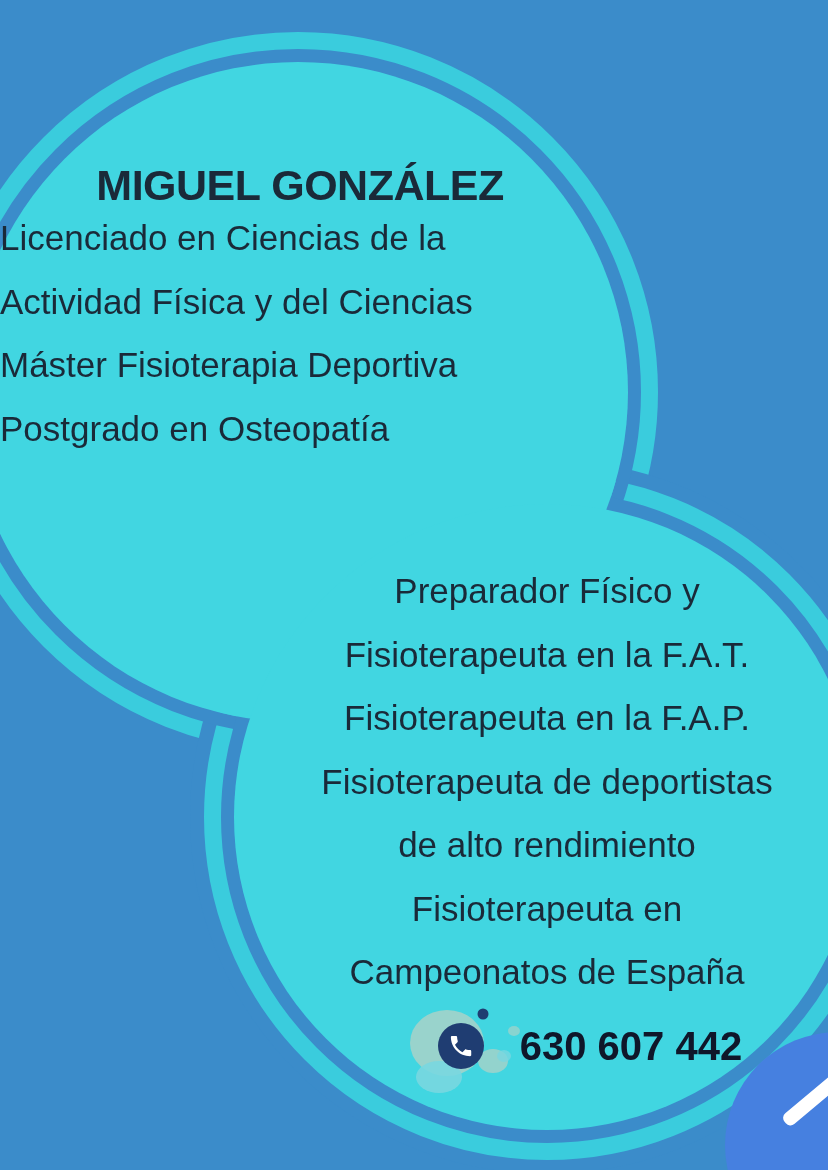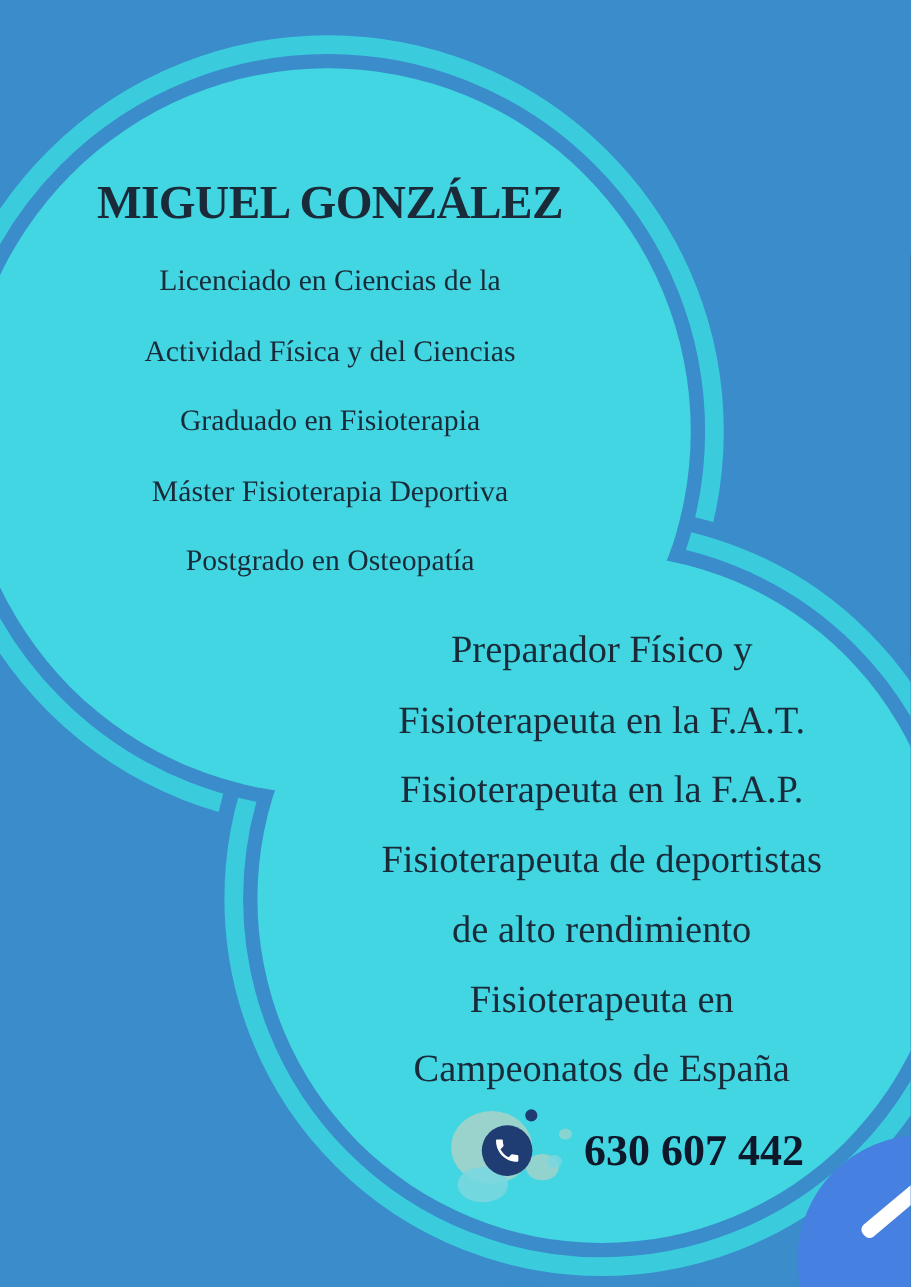--- a/index.html
+++ b/index.html
@@ -8,29 +8,29 @@
     width: 828px;
     height: 1170px;
     overflow: hidden;
     background: #3b8cca;
     font-family: "Liberation Sans", sans-serif;
   }
   .stage svg.bg {
     position: absolute;
     left: 0; top: 0;
   }
-  .txt { position: absolute; color: #1a2a39; font-family: Liberation Serif, serif; }
+  .txt { position: absolute; color: #1a2a39; }
   .person-name {
     left: 0; top: 159px; width: 600px;
     font-size: 43px; font-weight: bold; letter-spacing: -0.5px;
     line-height: 52px; text-align: center; margin: 0;
   }
   .creds-top {
-    left: 0; top: 224px; width: 600px;
-    font-size: 27px; line-height: 63.5px; text-align: center;
+    left: 0; top: 206px; width: 600px;
+    font-size: 35px; line-height: 63.5px; 
   }
   .creds-bottom {
     left: 247px; top: 559px; width: 600px;
     font-size: 35px; line-height: 63.5px; text-align: center;
   }
   .phone-number {
     left: 481px; top: 1024px; width: 300px;
     font-size: 40px; font-weight: bold; line-height: 44px;
     text-align: center; color: #0f172a; letter-spacing: 0px;
   }
@@ -75,21 +75,20 @@
       <circle cx="838" cy="1145" r="113" fill="#4680e0"></circle>
       <rect x="777" y="1093" width="70" height="14" rx="6" fill="#ffffff" transform="rotate(-40 812 1100)"></rect>
     </g>
   </svg>
 
   <h1 class="txt person-name">MIGUEL GONZÁLEZ</h1>
 
   <div class="txt creds-top">
     <div>Licenciado en Ciencias de la</div>
     <div>Actividad Física y del Ciencias</div>
-    <div>Graduado en Fisioterapia</div>
     <div>Máster Fisioterapia Deportiva</div>
     <div>Postgrado en Osteopatía</div>
   </div>
 
   <div class="txt creds-bottom">
     <div>Preparador Físico y</div>
     <div>Fisioterapeuta en la F.A.T.</div>
     <div>Fisioterapeuta en la F.A.P.</div>
     <div>Fisioterapeuta de deportistas</div>
     <div>de alto rendimiento</div>

